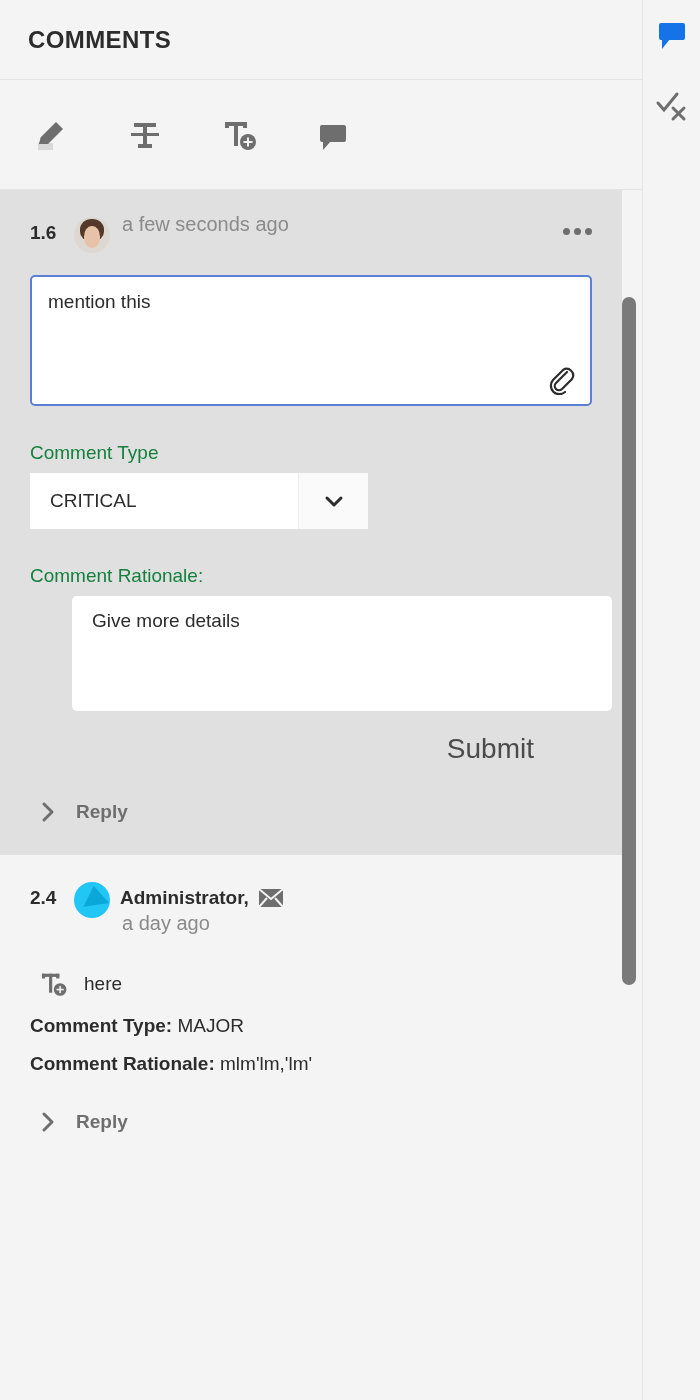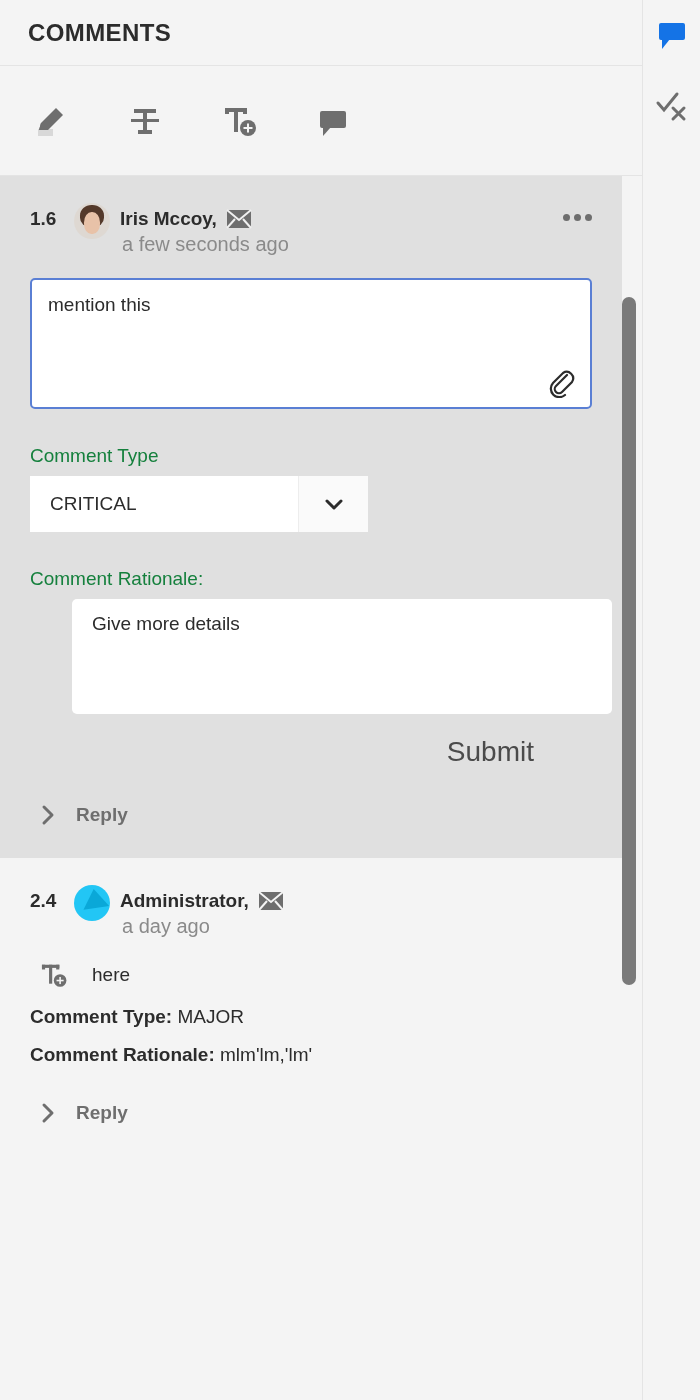--- a/index.html
+++ b/index.html
@@ -20,21 +20,21 @@
   
   .panel {
     position: relative;
     width: 642px;
     height: 1400px;
     background: #f4f4f4;
     overflow: hidden;
   }
 
   .panel-header {
-    height: 66px;
+    height: 80px;
     display: flex;
     align-items: center;
     padding-left: 28px;
     border-bottom: 1px solid #e4e4e4;
     background: #f4f4f4;
   }
   .panel-title {
     font-size: 24px;
     font-weight: bold;
     letter-spacing: 0.4px;
@@ -279,22 +279,22 @@
   .reply-label {
     font-size: 19px;
     font-weight: bold;
     color: #6e6e6e;
   }
 
   
   .note-line {
     display: flex;
     align-items: center;
-    gap: 24px;
-    margin-top: 22px;
+    gap: 16px;
+    margin-top: 34px;
     padding-left: 8px;
   }
   .note-text { font-size: 19px; color: #2c2c2c; }
   .kv-line {
     font-size: 19px;
     color: #2c2c2c;
     margin-top: 16px;
   }
   .kv-line b { font-weight: bold; }
 
@@ -395,28 +395,20 @@
 
 
     <div class="comment-list">
 
       <div class="comment selected">
 
         <div class="c-head">
           <div class="c-index">1.6</div>
           <div class="avatar-photo"></div>
           <div class="c-meta">
-            <div class="c-nameline">
-              <span class="c-name">Iris Mccoy,</span>
-              <svg width="26" height="20" viewBox="0 0 26 20">
-                <rect x="1" y="1" width="24" height="18" fill="#6e6e6e"></rect>
-                <path d="M1 1 L13 11 L25 1" fill="none" stroke="#f0f0f0" stroke-width="2"></path>
-                <path d="M1 19 L9 10 M25 19 L17 10" fill="none" stroke="#f0f0f0" stroke-width="2"></path>
-              </svg>
-            </div>
             <div class="c-time">a few seconds ago</div>
           </div>
           <div class="c-more">
             <span></span>
             <span></span>
             <span></span>
           </div>
         </div>
 
         <div class="editor">

